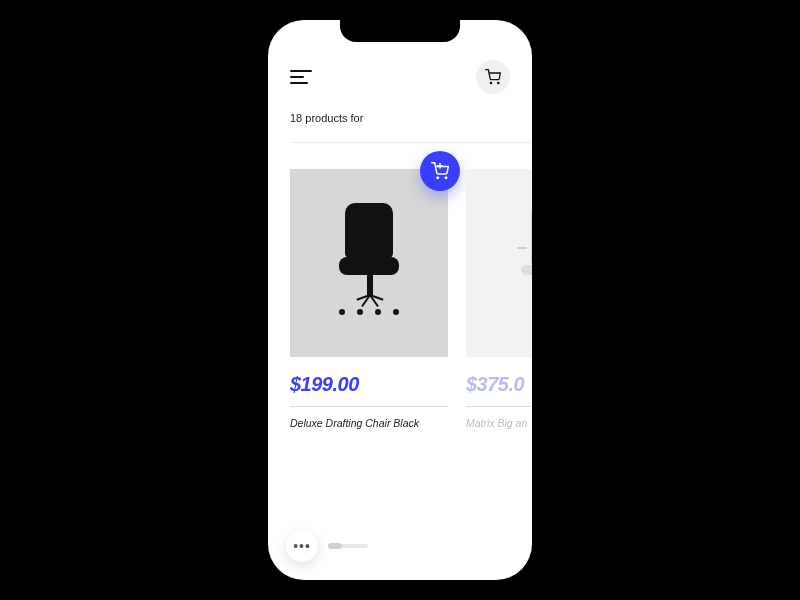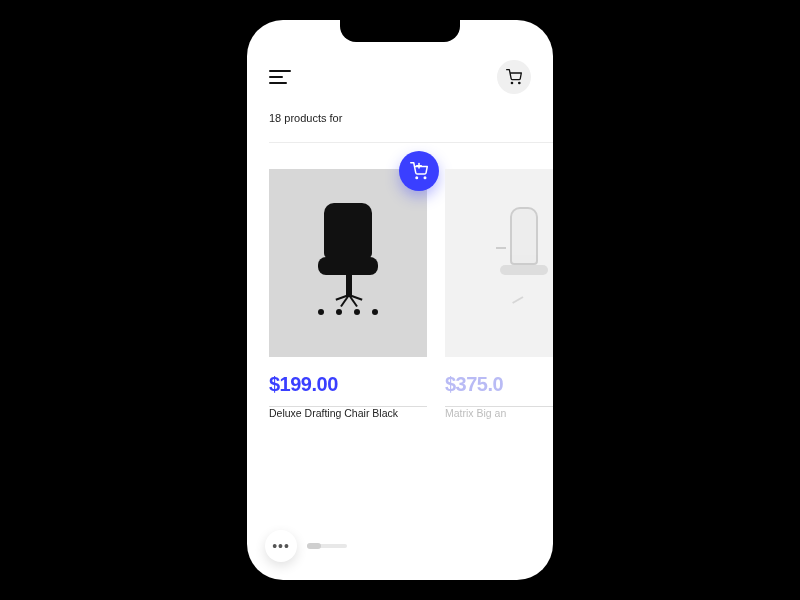--- a/index.html
+++ b/index.html
@@ -7,21 +7,21 @@
     background: #000;
     width: 800px;
     height: 600px;
     overflow: hidden;
     font-family: -apple-system, BlinkMacSystemFont, "Segoe UI", Helvetica, Arial, sans-serif;
     display: flex;
     align-items: center;
     justify-content: center;
   }
   .phone {
-    width: 306px;
+    width: 264px;
     height: 560px;
     background: #fff;
     border-radius: 36px;
     position: relative;
     overflow: hidden;
     box-shadow: 0 10px 40px rgba(0,0,0,.5);
   }
   .notch {
     position: absolute;
     top: 0; left: 50%;
@@ -70,21 +70,21 @@
     font-size:16px; font-weight:700; color:#c9c9c9;
   }
   .divider{
     margin-top:18px; height:1px; background:#ececec; width:100%;
   }
   .products{
     margin-top:26px;
     display:flex; gap:18px;
     position:relative;
   }
-  .card{ width:158px; flex-shrink:0; }
+  .card{ width:158px; flex-shrink:0;font-style:italic; }
   .img-box{
     width:158px; height:188px; background:#d7d7d7;
     display:flex; align-items:center; justify-content:center;
     position:relative;
   }
   .img-box.light{ background:#f2f2f2; }
   .add-btn{
     position:absolute; top:-18px; right:-12px;
     width:40px; height:40px; border-radius:50%;
     background:#3a3fff; display:flex; align-items:center; justify-content:center;
@@ -92,21 +92,21 @@
     cursor:pointer;
   }
   .price{
     margin-top:16px; font-size:20px; font-weight:800; color:#3a3fff; letter-spacing:-0.5px;
   }
   .price.faded{ color:#b9bbf5; }
   .underline{
     margin-top:10px; height:1px; background:#ddd;
   }
   .name{
-    font-size:10.5px; color:#222;
+    margin-top:10px; font-size:10.5px; color:#222;
   }
   .name.faded{ color:#bdbdbd; }
   .bottom{
     position:absolute; left:18px; bottom:18px;
     display:flex; align-items:center; gap:10px;
   }
   .more-btn{
     width:32px; height:32px; border-radius:50%; background:#fff;
     box-shadow:0 4px 12px rgba(0,0,0,.12);
     display:flex; align-items:center; justify-content:center;

